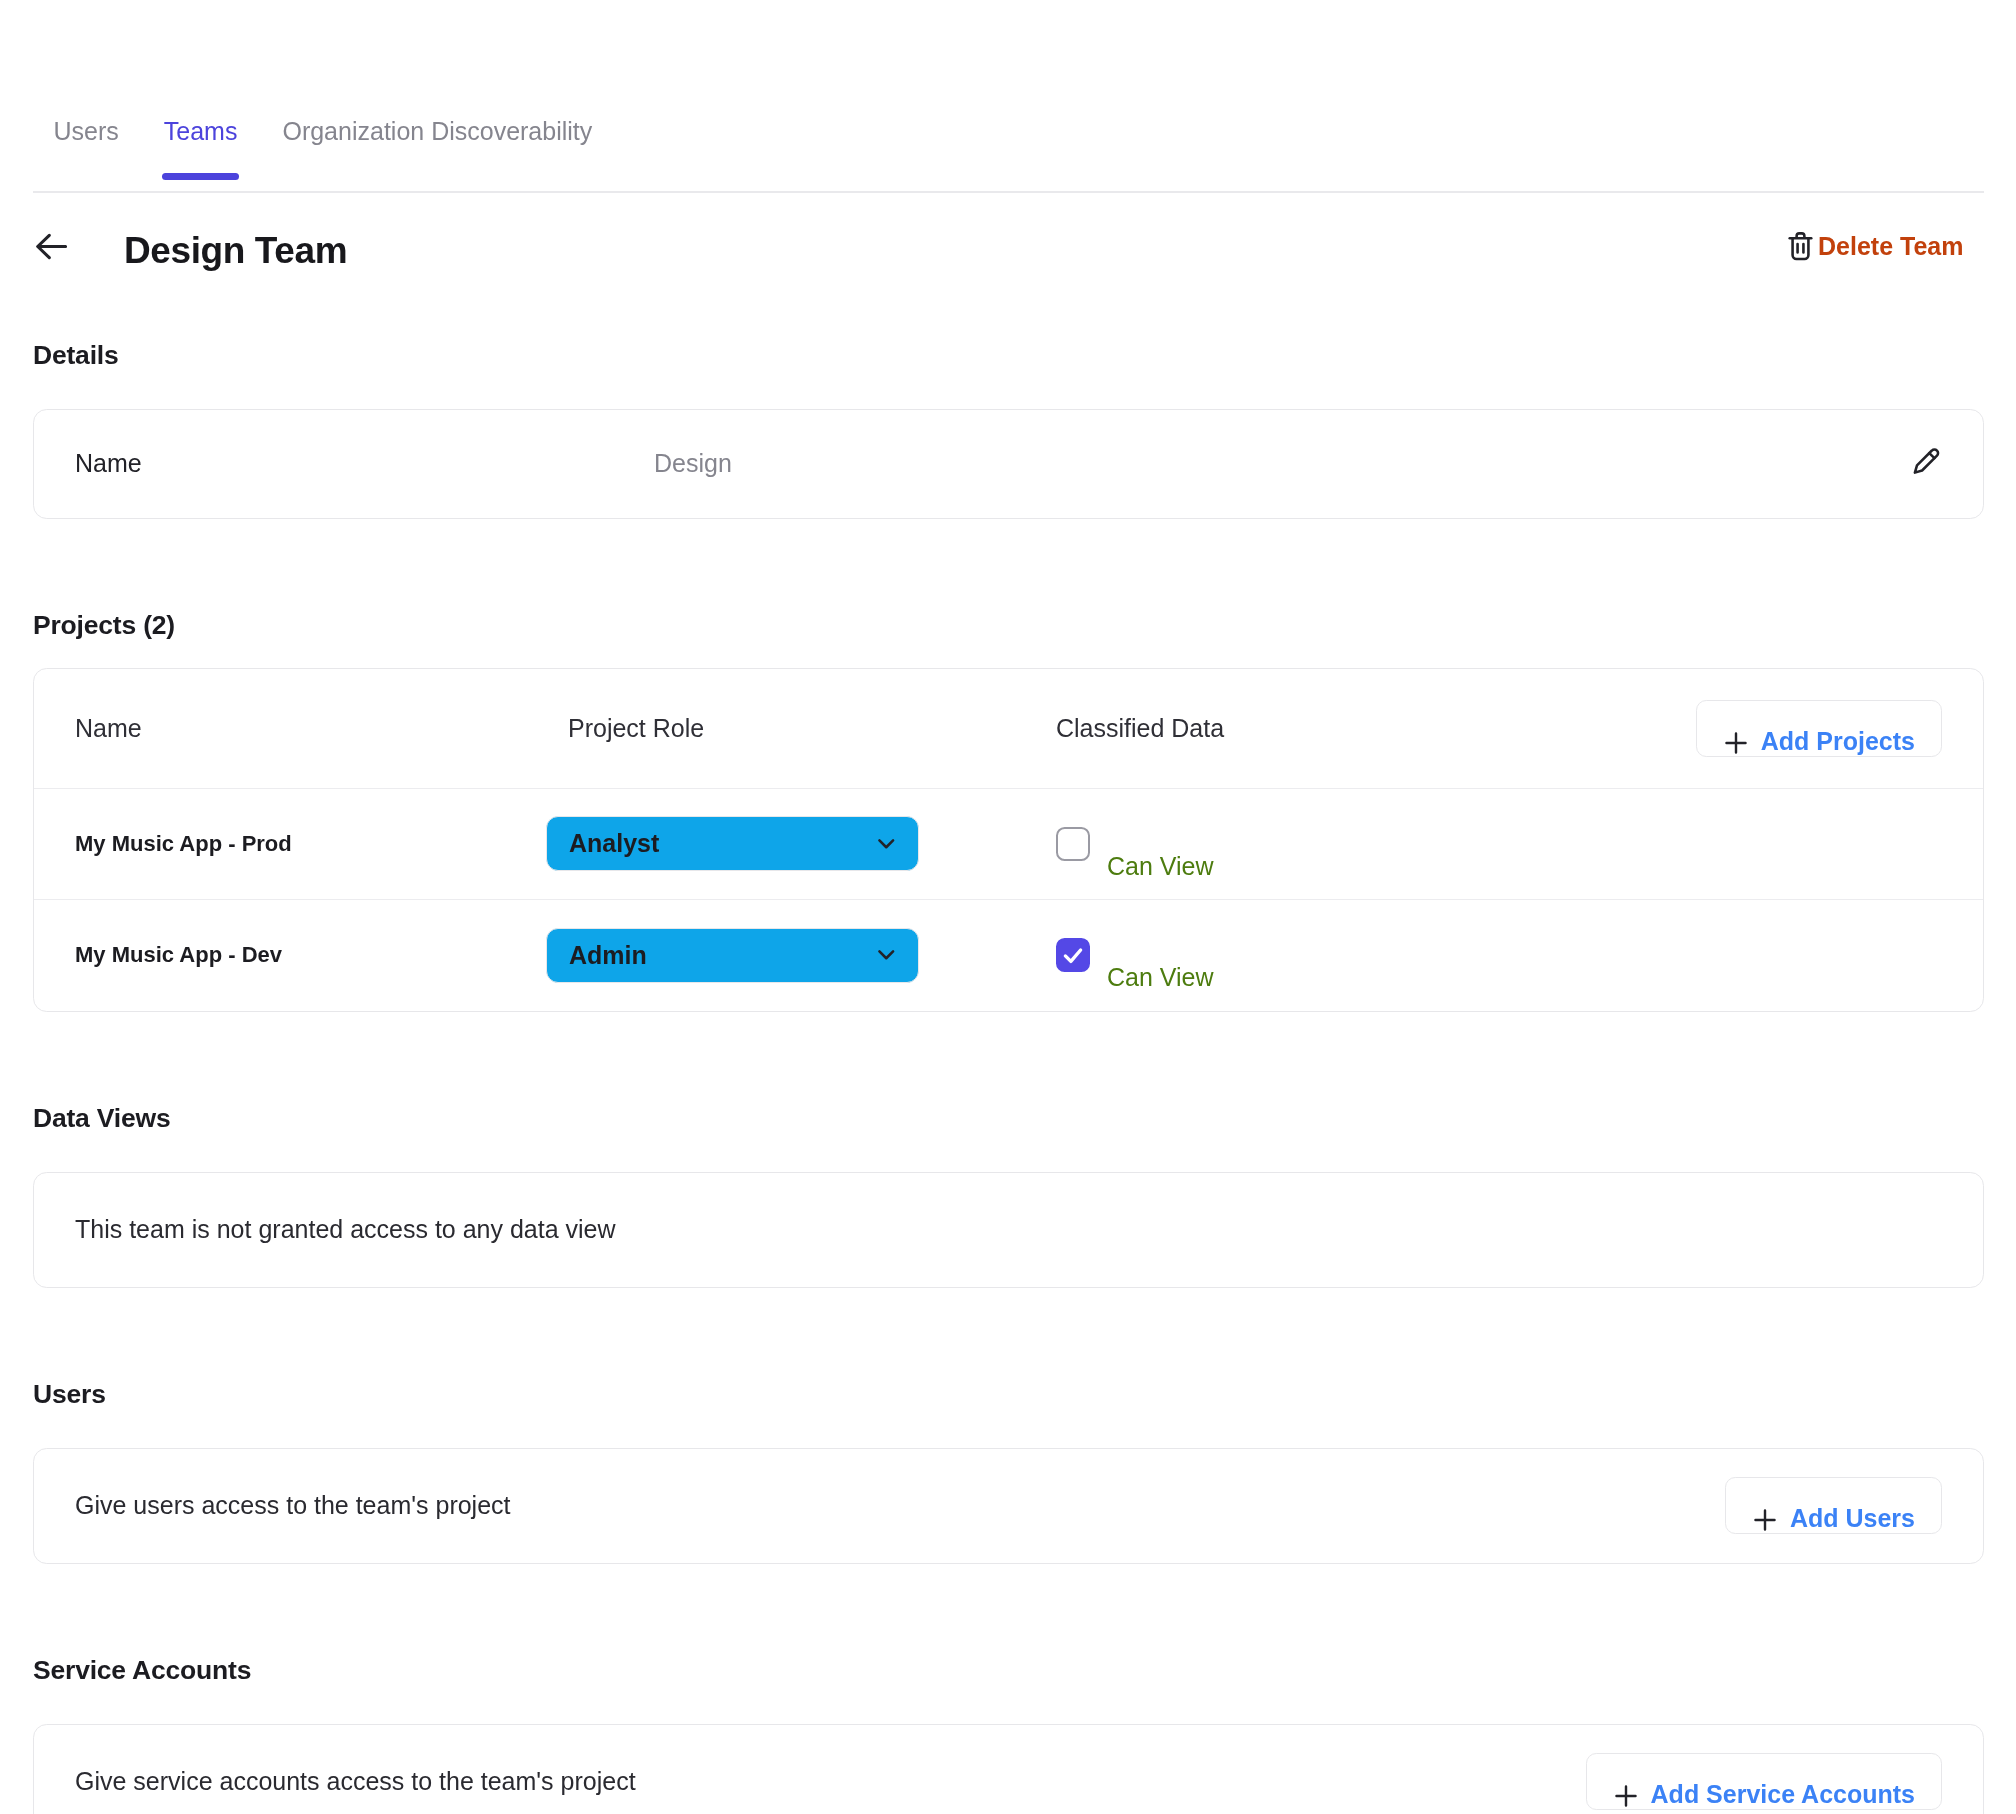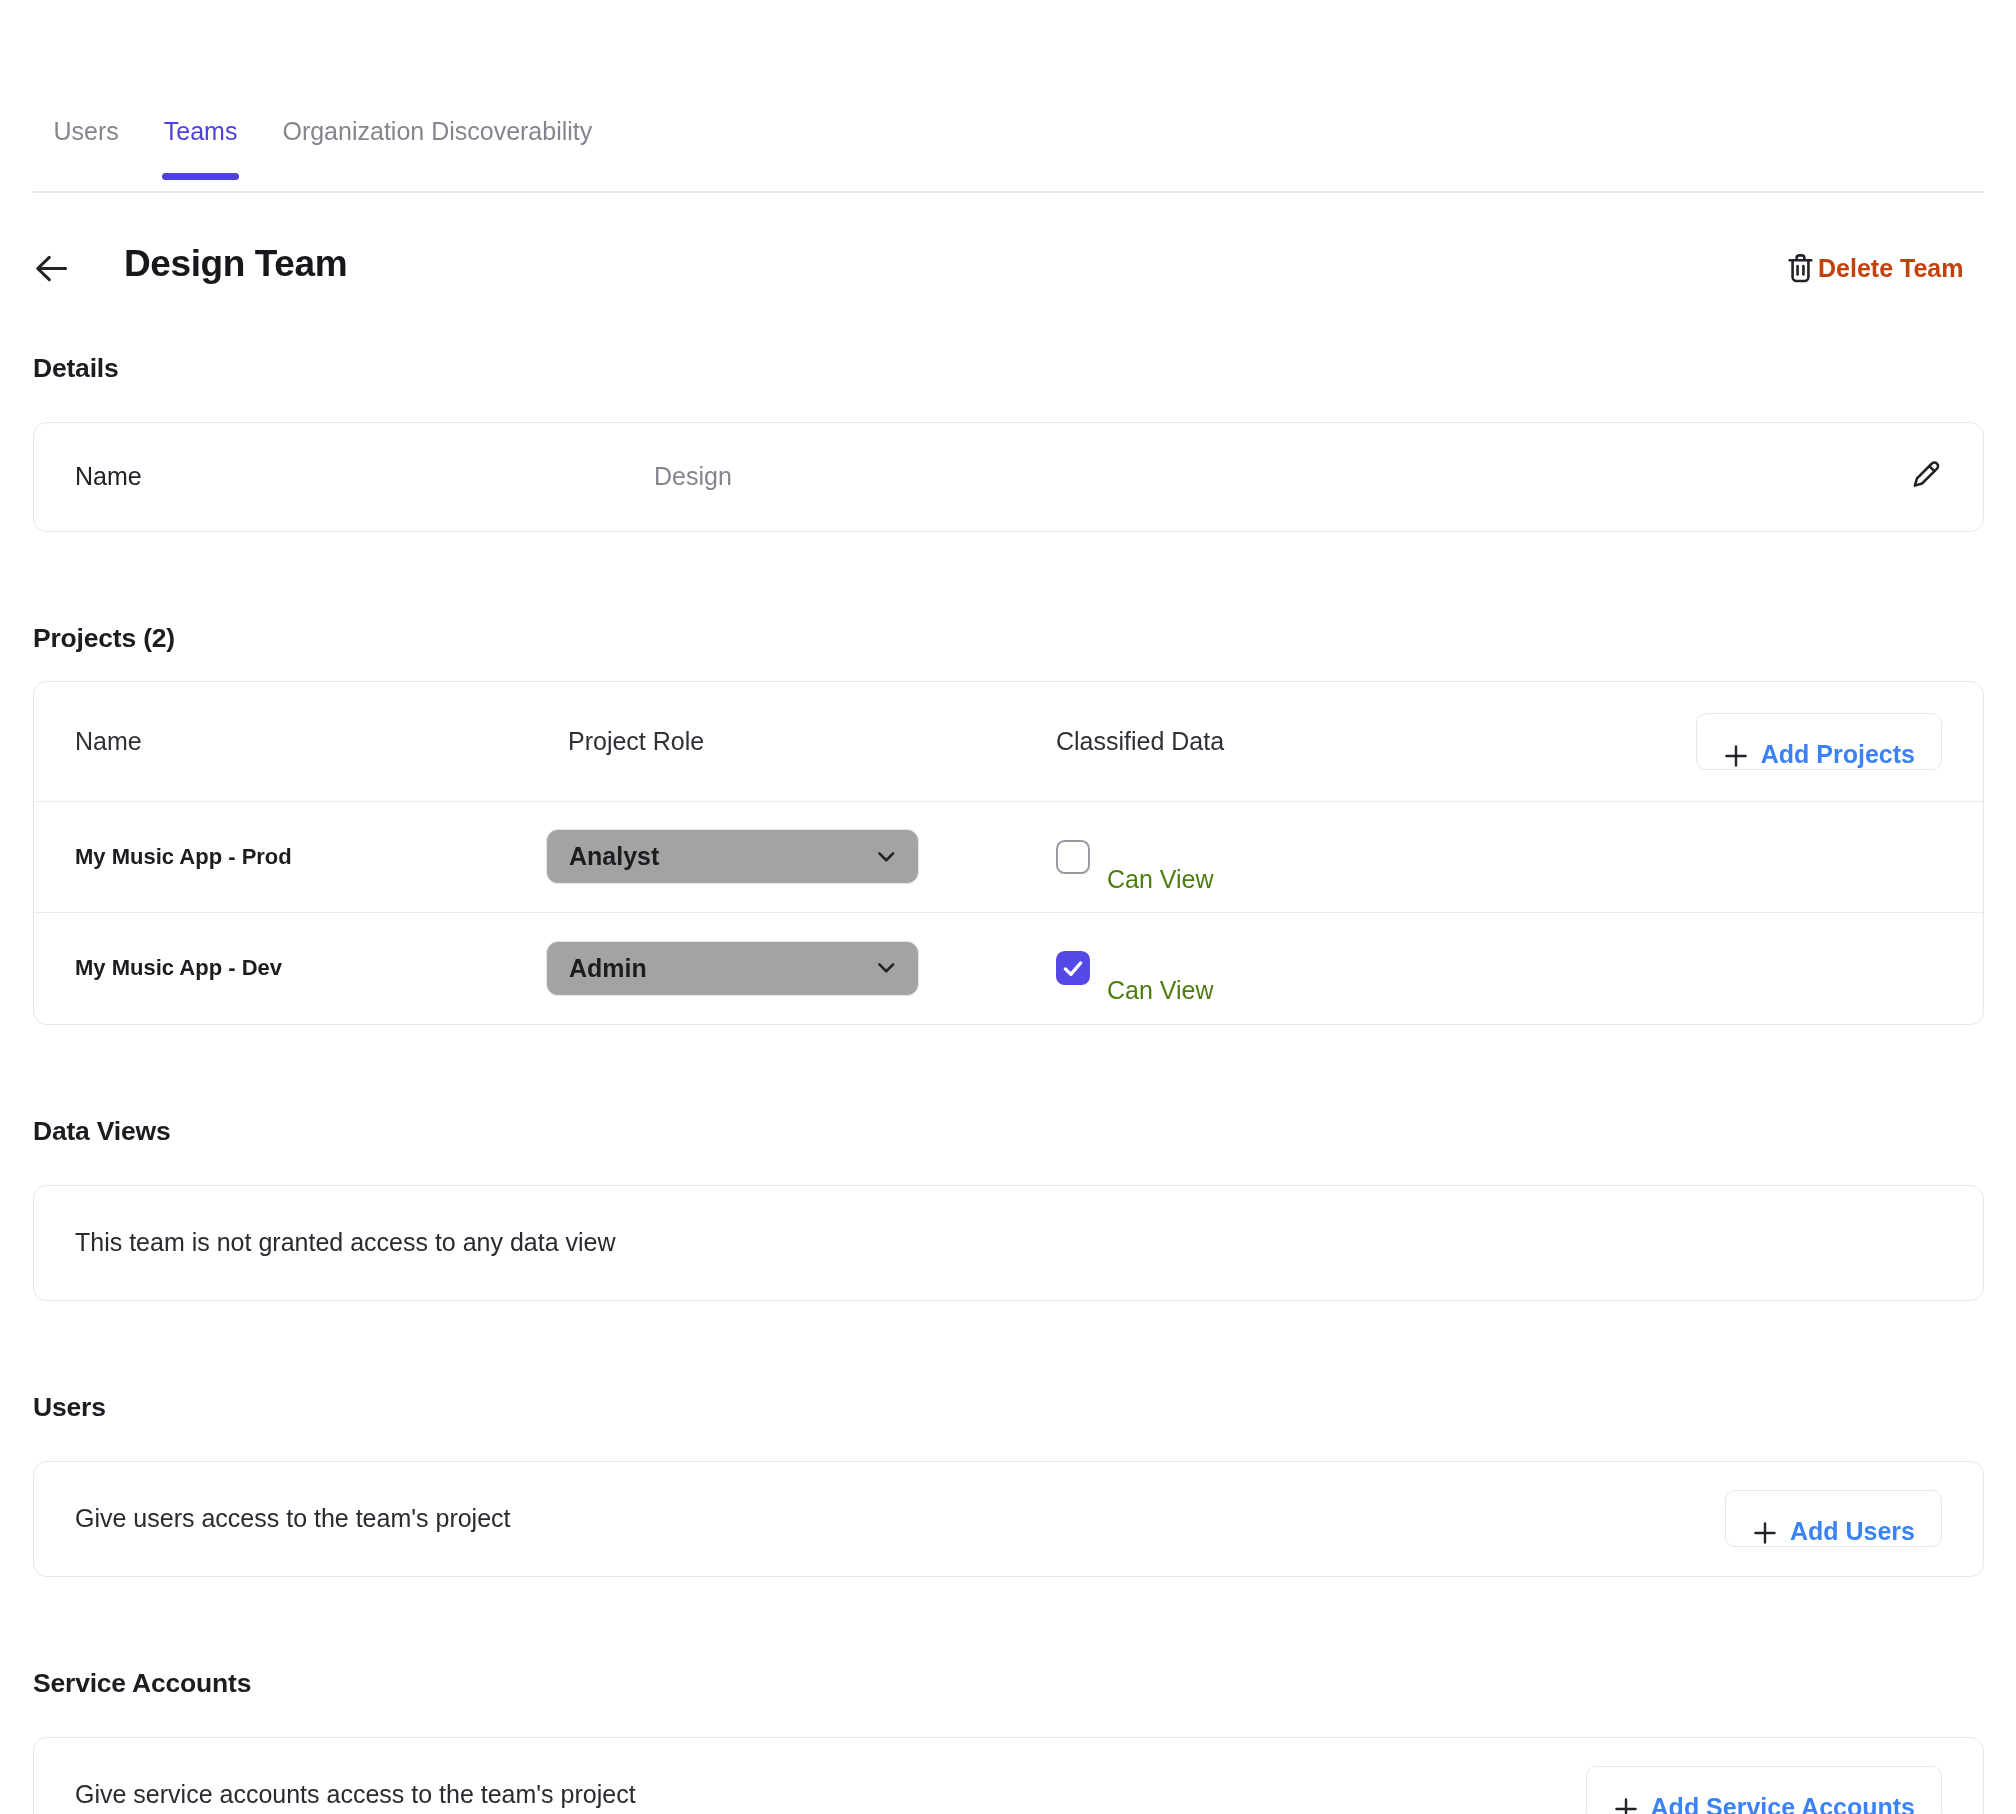--- a/index.html
+++ b/index.html
@@ -22,21 +22,21 @@
   .tab{
     font-size:25px;color:#85858e;padding-bottom:45px;position:relative;cursor:pointer;white-space:nowrap;
   }
   .tab.active{color:var(--accent);font-weight:500;}
   .tab.active::after{
     content:"";position:absolute;left:-1.7px;right:-1.7px;bottom:10.3px;height:7.7px;border-radius:4.3px;
     background:var(--accent);
   }
 
   
-  .team-header{display:flex;align-items:flex-end;margin-top:50px;}
+  .team-header{display:flex;align-items:flex-start;margin-top:37px;}
   .back-btn{background:none;border:none;cursor:pointer;display:flex;align-items:center;padding:0;}
   .back-btn svg{display:block;}
   .team-title{font-size:37px;font-weight:700;letter-spacing:-0.4px;color:#18181c;margin-left:55px;}
   .delete-btn{
     margin-left:auto;background:none;border:none;cursor:pointer;display:flex;align-items:center;gap:2px;
     font-family:inherit;font-size:25px;font-weight:600;color:#c2410c;margin-right:20.5px;
   }
   .delete-btn svg{display:block;}
 
   
@@ -60,21 +60,21 @@
   .t-data{height:111px;}
   .t-data.bordered{border-bottom:1.7px solid #ececef;}
   .col-name{width:471px;}
   .col-role{width:510px;}
   .col-classified{flex:1;display:flex;align-items:center;gap:17px;}
   .head-label{font-size:25px;color:#2f2f36;}
   .col-role.head-label,.col-role .head-label{padding-left:22px;}
   .row-name{font-size:22px;font-weight:700;color:#1c1c21;}
 
   .select{
-    width:373px;height:55px;border:1.7px solid #e7e7ea;border-radius:12px;background:#a3a3a3;
+    width:373px;height:55px;border:1.7px solid #e7e7ea;border-radius:12px;background:#0ea5e9;
     display:flex;align-items:center;padding:0 22px;cursor:pointer;
   }
   .select .select-value{font-size:25px;font-weight:600;color:#1c1c21;flex:1;}
   .select svg{display:block;}
 
   .checkbox{
     width:34px;height:34px;border-radius:8.6px;border:2.6px solid #9a9aa3;background:#fff;
     display:flex;align-items:center;justify-content:center;cursor:pointer;flex:none;
   }
   .checkbox svg{display:none;}

